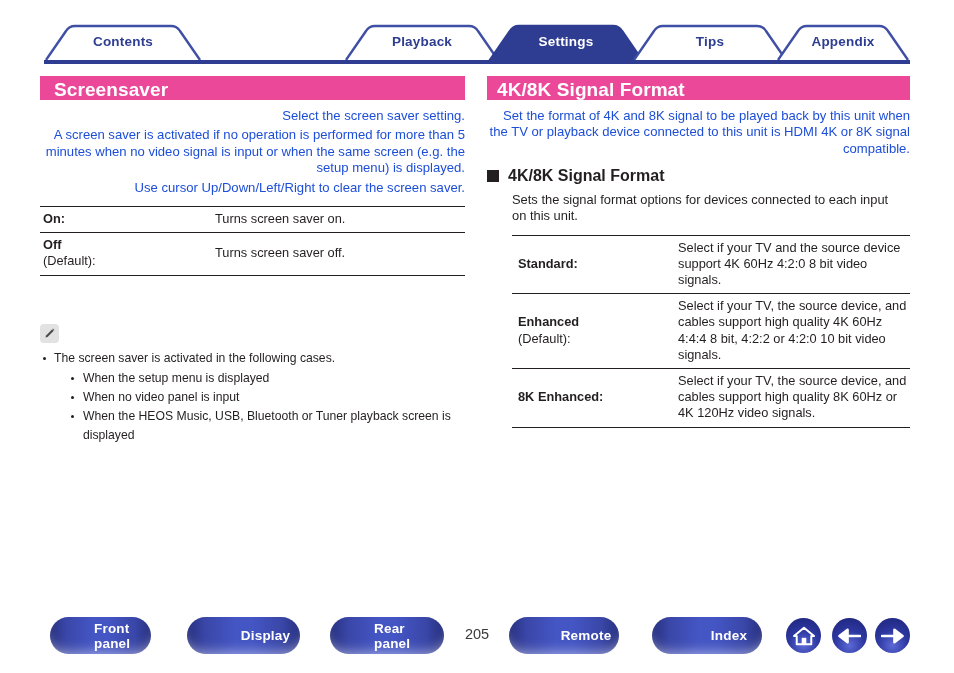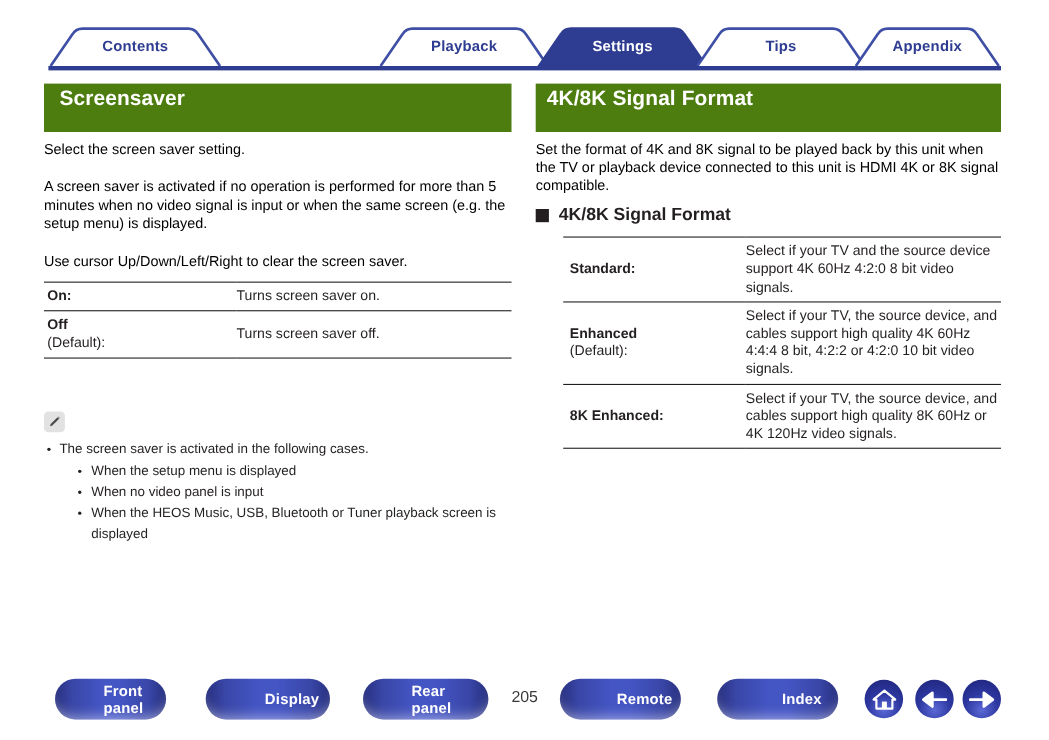--- a/index.html
+++ b/index.html
@@ -64,39 +64,40 @@
 
   
   .col {
     position: absolute;
     top: 76px;
   }
   .col-left { left: 40px; width: 425px; }
   .col-right { left: 487px; width: 423px; }
 
   .section-header {
-    background: #4d7c0f;
+    background: #ec4899;
     color: #ffffff;
     font-size: 19px;
     font-weight: bold;
     line-height: 28px;
-    height: 44px;
+    height: 24px;
     padding: 0 0 0 14px;
     letter-spacing: .1px;
     box-sizing: border-box;
   }
   .col-right .section-header { padding-left: 10px; }
 
   .para {
     font-size: 13.1px;
     line-height: 16.4px;
     margin-top: 8px;
-    color: #000000;
-  }
-  .para.tight { margin-top: 18px; }
+    color: #1d4ed8;
+    text-align: right;
+  }
+  .para.tight { margin-top: 3px; }
 
   .subhead {
     display: flex;
     align-items: center;
     gap: 9px;
     margin-top: 10px;
     font-size: 16px;
     font-weight: bold;
     color: #231f20;
   }
@@ -339,20 +340,21 @@
 <div class="col col-right">
   <div class="section-header">4K/8K Signal Format</div>
 
   <div class="para">Set the format of 4K and 8K signal to be played back by this unit when the TV or playback device connected to this unit is HDMI 4K or 8K signal compatible.</div>
 
   <div class="subhead">
     <span class="sq"></span>
     <span>4K/8K Signal Format</span>
   </div>
 
+  <div class="subpara">Sets the signal format options for devices connected to each input on this unit.</div>
 
   <table class="spec-table table-right">
     <tbody>
         <tr>
       <td class="cell-label">
         <span>Standard:</span>
       </td>
       <td class="cell-desc">Select if your TV and the source device support 4K 60Hz 4:2:0 8 bit video signals.</td>
     </tr>
     <tr>

